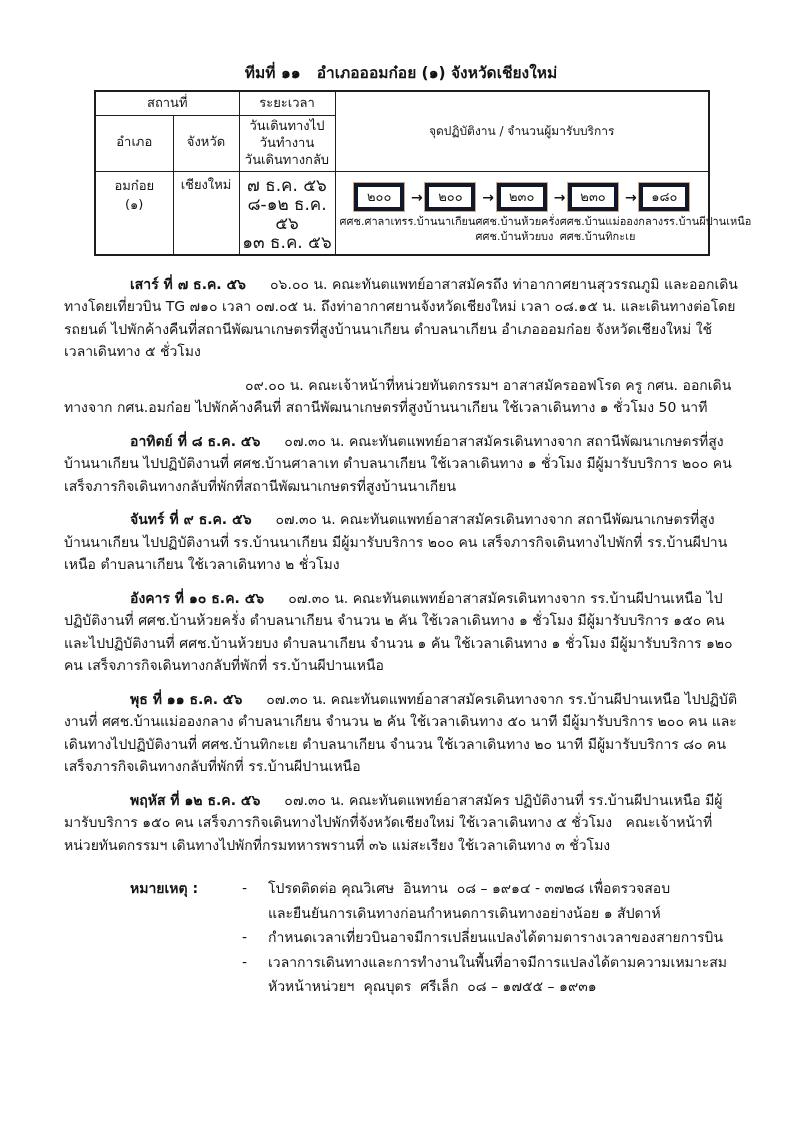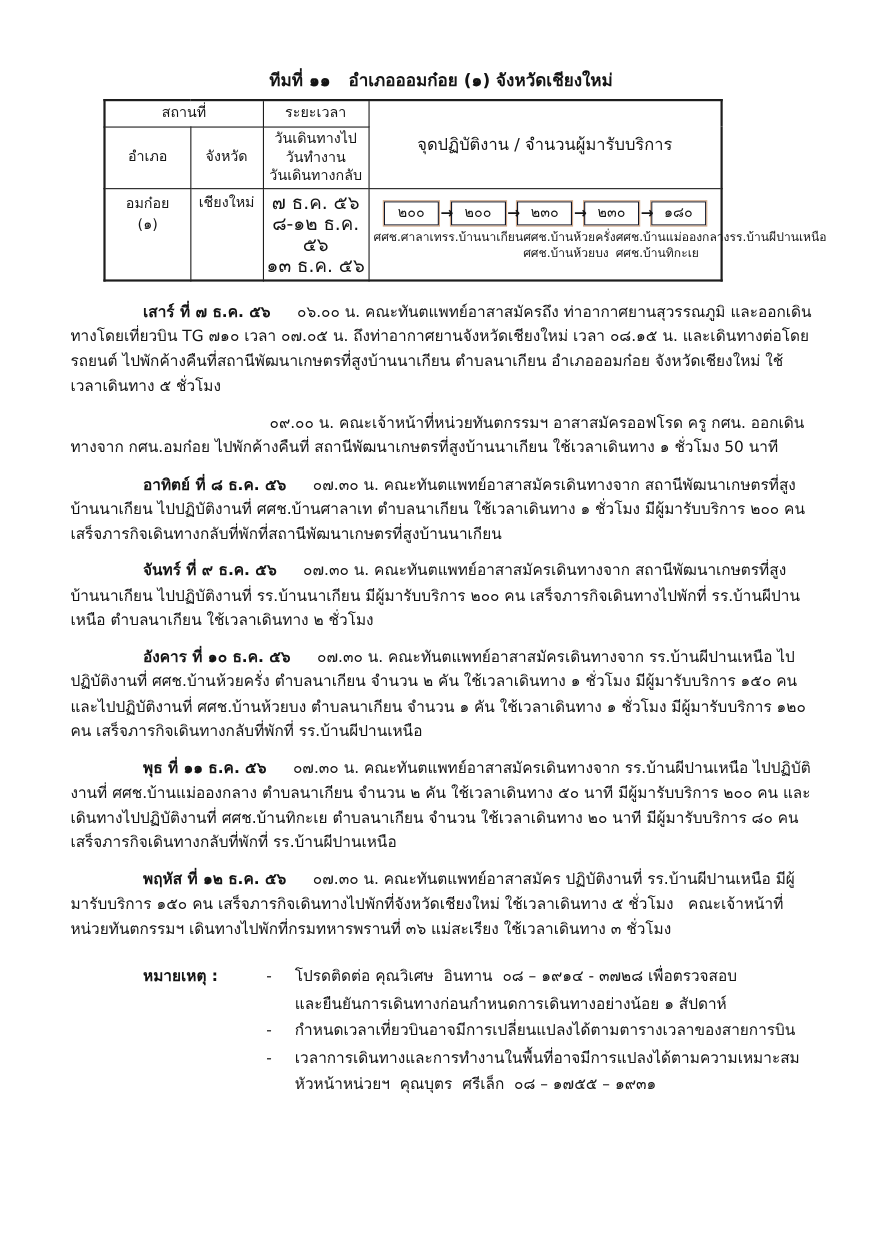--- a/index.html
+++ b/index.html
@@ -11,40 +11,40 @@
     font-size:14px;
   }
   .page { padding:60px 62px 0 64px; }
 
   
   .title-block { text-align:center; font-weight:bold; font-size:15.5px; line-height:27px; }
   .title-line { white-space:pre-wrap; }
 
   
   table.sched {
-    border-collapse:collapse; width:563px; margin:3px 0 0 30px;
+    border-collapse:collapse; width:616px; margin:3px 0 0 30px;
     table-layout:fixed; font-size:13px;
   }
   table.sched, table.sched td { border:1px solid #1d1d1d; }
   table.sched { border-width:2px; }
   table.sched td { padding:2px 2px; text-align:center; vertical-align:middle; line-height:18px; }
   tr.r1 td { height:24px; }
   tr.r2 td { height:54px;font-family:Liberation Mono, monospace; }
   tr.r3 td { height:78px; vertical-align:top; padding-top:4px; }
-  td.op-header { vertical-align:middle; font-size:15px; }
+  td.op-header { vertical-align:middle; font-size:12px; }
   .cell-sub div { line-height:17px; }
   .cell-dates div { line-height:19px; font-size:17px; }
   .cell-district div { line-height:19px; }
 
   
   .flow-boxes { display:flex; margin:7px 6px 3px 6px; }
   .fcell { flex:1; position:relative; display:flex; justify-content:center; align-items:center; }
   .count-box {
     display:inline-block; min-width:50px; padding:2px 4px;
-    border:1px solid #0f172a; outline:1px solid #cfa584;
+    border:4px solid #0f172a; outline:1px solid #cfa584;
     background:#fff; font-size:13px; line-height:16px; text-align:center;
   }
   .arrow { position:absolute; right:-8px; top:50%; transform:translateY(-50%); font-size:14px; font-weight:bold; z-index:2; }
   .flow-labels { display:flex; margin:3px 2px 0 2px; }
   .flow-labels .fcell { flex-direction:column; align-items:flex-start; justify-content:flex-start; }
   .flow-labels div.lab { font-size:11px; line-height:15px; white-space:nowrap; }
 
   
   .schedule-block { margin-top:17px; }
   .day-para { margin:0 0 11px 0; line-height:22.5px; white-space:pre-wrap; text-indent:66px; }

